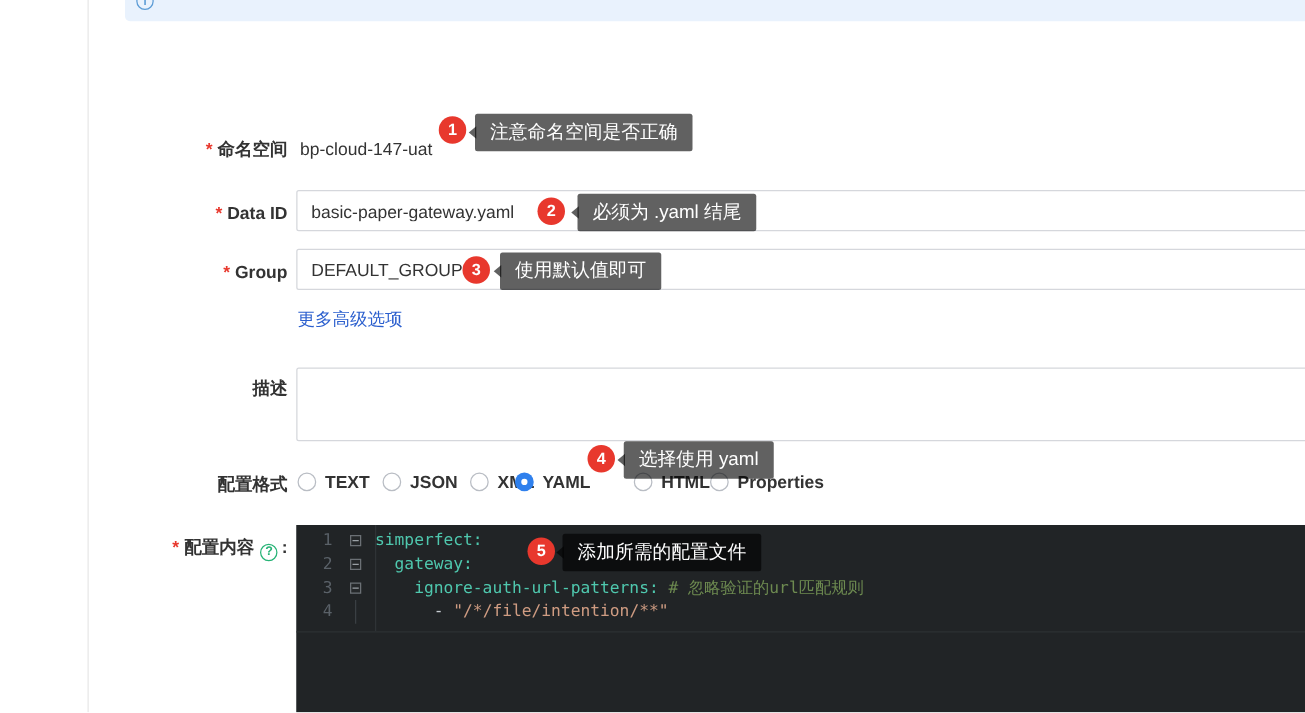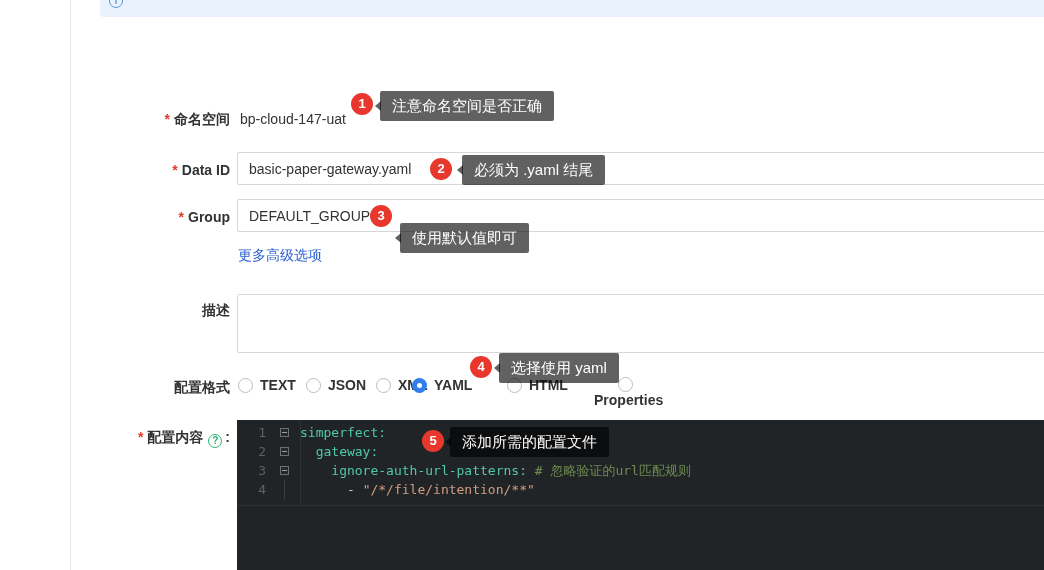--- a/index.html
+++ b/index.html
@@ -115,21 +115,21 @@
     <span class="radio-label">XML</span>
   </div>
   <div class="radio-item selected" style="left:412px;">
     <span class="radio-circle"></span>
     <span class="radio-label">YAML</span>
   </div>
   <div class="radio-item" style="left:507px;">
     <span class="radio-circle"></span>
     <span class="radio-label">HTML</span>
   </div>
-  <div class="radio-item" style="left:594px;flex-direction:column;">
+  <div class="radio-item" style="left:568px;">
     <span class="radio-circle"></span>
     <span class="radio-label">Properties</span>
   </div>
 
   <div class="form-label" style="top:427px;"><span class="req">*</span><span>配置内容</span><span class="help-icon">?</span><span>:</span></div>
 
   <div class="editor">
     <div class="ed-line">
       <span class="ed-num">1</span>
       <span class="ed-fold">
@@ -162,21 +162,21 @@
     <div class="ed-hline"></div>
   </div>
 
   <div class="badge" style="left:351px; top:93px;">1</div>
   <div class="tooltip" style="left:380px; top:91px;">注意命名空间是否正确</div>
 
   <div class="badge" style="left:430px; top:158px;">2</div>
   <div class="tooltip" style="left:462px; top:155px;">必须为 .yaml 结尾</div>
 
   <div class="badge" style="left:370px; top:205px;">3</div>
-  <div class="tooltip" style="left:400px; top:202px;margin-top:21px;">使用默认值即可</div>
+  <div class="tooltip" style="left:400px; top:202px;">使用默认值即可</div>
 
   <div class="badge" style="left:470px; top:356px;">4</div>
   <div class="tooltip" style="left:499px; top:353px;">选择使用 yaml</div>
 
   <div class="badge" style="left:422px; top:430px;">5</div>
   <div class="tooltip" style="left:450px; top:427px;">添加所需的配置文件</div>
 
 </div>
 
 </body></html>

